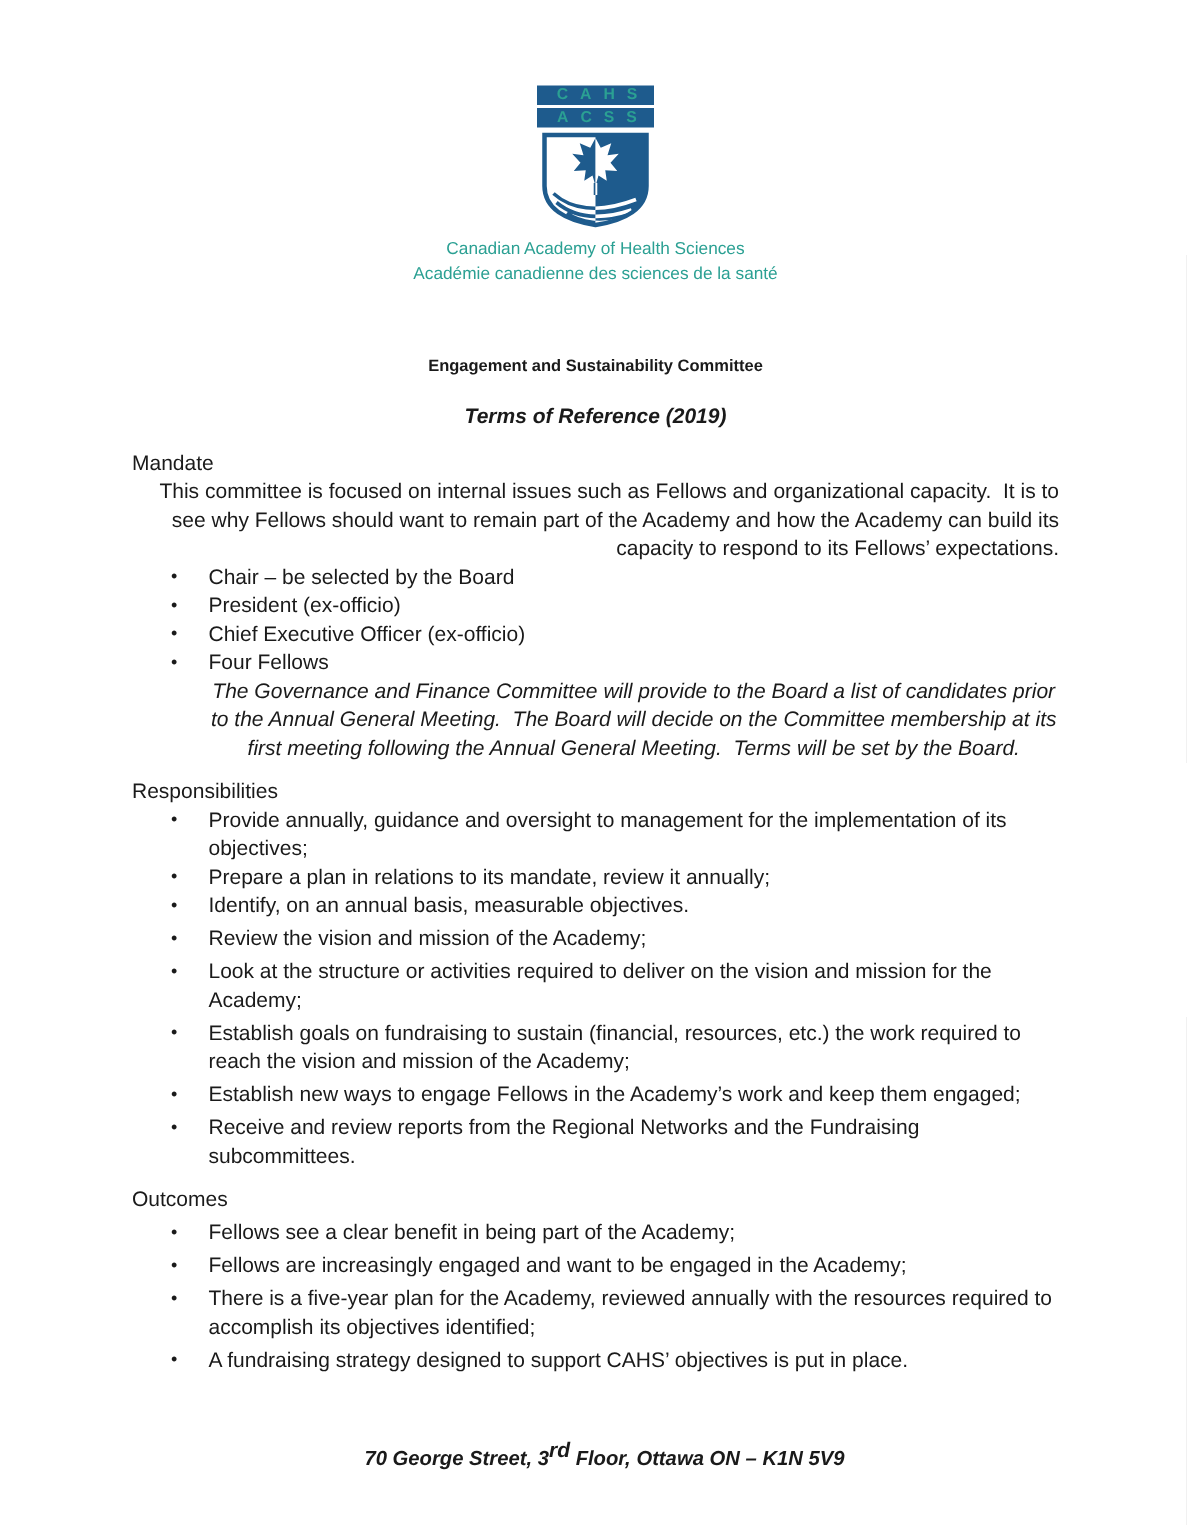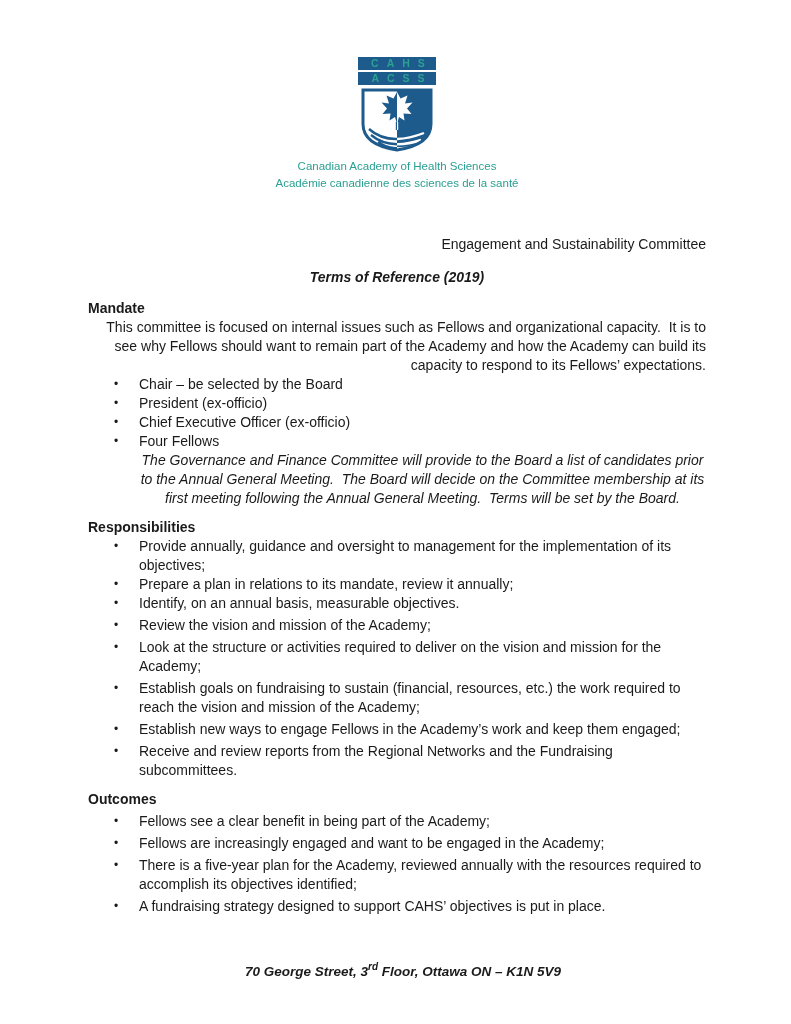--- a/index.html
+++ b/index.html
@@ -35,37 +35,37 @@
   .logo-shield { display: block; margin-top: 1px; }
   .org-names {
     text-align: center;
     color: #2BA093;
     font-size: 11.5px;
     line-height: 16.5px;
     margin-top: 6px;
   }
   
   .doc-title {
-    text-align: right;
-    font-size: 14px;
-    font-weight: normal;
+    text-align: center;
+    font-size: 11px;
+    font-weight: bold;
     margin-top: 44px;
   }
   .doc-subtitle {
     text-align: center;
     font-size: 14px;
     font-weight: bold;
     font-style: italic;
     margin-top: 14px;
   }
   
   .section { margin-top: 0; }
   .section-heading {
     font-size: 14px;
-    font-weight: bold;
+    font-weight: normal;
     margin-top: 10px;
   }
   .section:first-of-type .section-heading { margin-top: 12px; }
   .body-text { white-space: pre-wrap; text-align: right; }
   ul.bullets { list-style: none; }
   ul.bullets li {
     display: flex;
     padding-left: 26px;
   }
   ul.bullets.spaced li { margin-top: 3px; }
@@ -86,21 +86,21 @@
   .page-footer {
     position: absolute;
     left: 0; right: 0;
     top: 938px;
     text-align: center;
     font-weight: bold;
     font-style: italic;
     font-size: 13.5px;
     white-space: pre-wrap;
   }
-  .page-footer sup { font-size: 10px; }
+  .page-footer sup { font-size: 14px; }
 </style>
 </head>
 <body>
 
 <div class="page">
 
   <header class="logo-block">
     <div class="logo-bar">CAHS</div>
     <div class="logo-bar">ACSS</div>
     <svg class="logo-shield" width="78" height="64" viewBox="0 0 78 64" aria-hidden="true">

